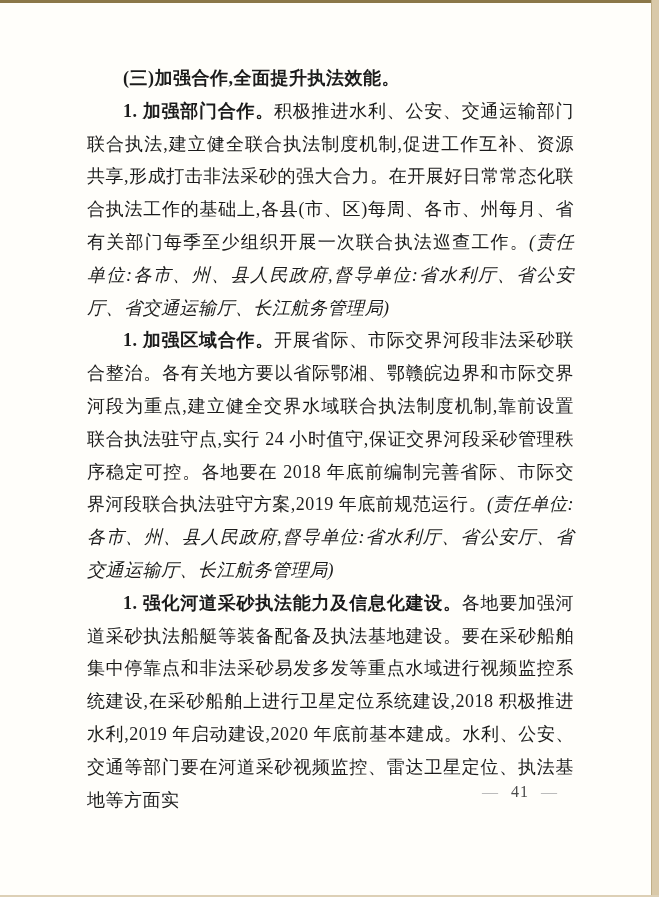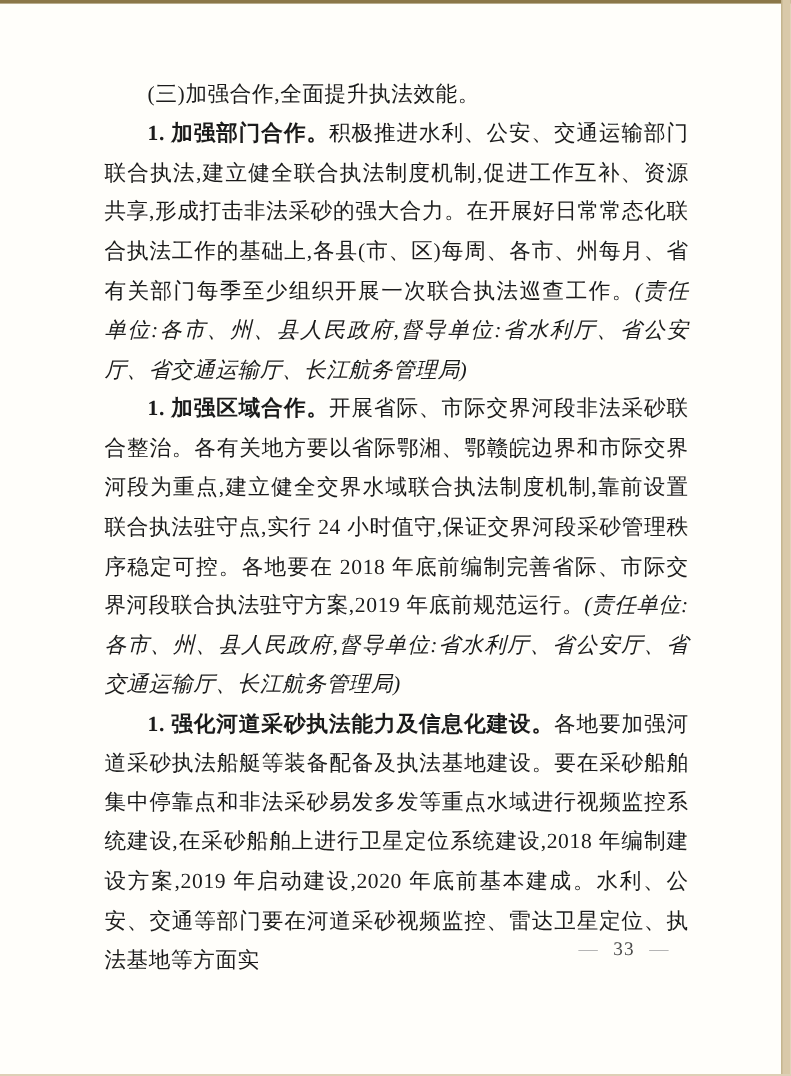--- a/index.html
+++ b/index.html
@@ -44,21 +44,21 @@
     letter-spacing: 0.5px;
     color: #1b1b1b;
     text-align: justify;
     text-justify: inter-ideograph;
   }
   .content p {
     margin: 0;
     text-indent: 2em;
   }
   .heading {
-    font-weight: normal;
+    font-weight: bold;
   }
   .lead {
     font-weight: bold;
   }
   .note {
     font-style: italic; 
   }
   .pagenum {
     position: absolute;
     top: 783px;
@@ -85,19 +85,19 @@
   <div class="edge-bottom"></div>
 
   <div class="content">
 
     <p class="heading">(三)加强合作,全面提升执法效能。</p>
 
     <p><span class="lead">1. 加强部门合作。</span><span>积极推进水利、公安、交通运输部门联合执法,建立健全联合执法制度机制,促进工作互补、资源共享,形成打击非法采砂的强大合力。在开展好日常常态化联合执法工作的基础上,各县(市、区)每周、各市、州每月、省有关部门每季至少组织开展一次联合执法巡查工作。</span><span class="note">(责任单位:各市、州、县人民政府,督导单位:省水利厅、省公安厅、省交通运输厅、长江航务管理局)</span></p>
 
     <p><span class="lead">1. 加强区域合作。</span><span>开展省际、市际交界河段非法采砂联合整治。各有关地方要以省际鄂湘、鄂赣皖边界和市际交界河段为重点,建立健全交界水域联合执法制度机制,靠前设置联合执法驻守点,实行 24 小时值守,保证交界河段采砂管理秩序稳定可控。各地要在 2018 年底前编制完善省际、市际交界河段联合执法驻守方案,2019 年底前规范运行。</span><span class="note">(责任单位:各市、州、县人民政府,督导单位:省水利厅、省公安厅、省交通运输厅、长江航务管理局)</span></p>
 
-    <p><span class="lead">1. 强化河道采砂执法能力及信息化建设。</span><span>各地要加强河道采砂执法船艇等装备配备及执法基地建设。要在采砂船舶集中停靠点和非法采砂易发多发等重点水域进行视频监控系统建设,在采砂船舶上进行卫星定位系统建设,2018 年编制建设方案,2019 年启动建设,2020 年底前基本建成。水利、公安、交通等部门要在河道采砂视频监控、雷达卫星定位、执法基地等方面实</span><span class="note"></span></p>
+    <p><span class="lead">1. 强化河道采砂执法能力及信息化建设。</span><span>各地要加强河道采砂执法船艇等装备配备及执法基地建设。要在采砂船舶集中停靠点和非法采砂易发多发等重点水域进行视频监控系统建设,在采砂船舶上进行卫星定位系统建设,2018 积极推进水利,2019 年启动建设,2020 年底前基本建成。水利、公安、交通等部门要在河道采砂视频监控、雷达卫星定位、执法基地等方面实</span><span class="note"></span></p>
 
   </div>
 
-  <div class="pagenum"><span class="dash dash-left">—</span><span>33</span><span class="dash dash-right">—</span></div>
+  <div class="pagenum"><span class="dash dash-left">—</span><span>41</span><span class="dash dash-right">—</span></div>
 
 </div>
 
 </body></html>

